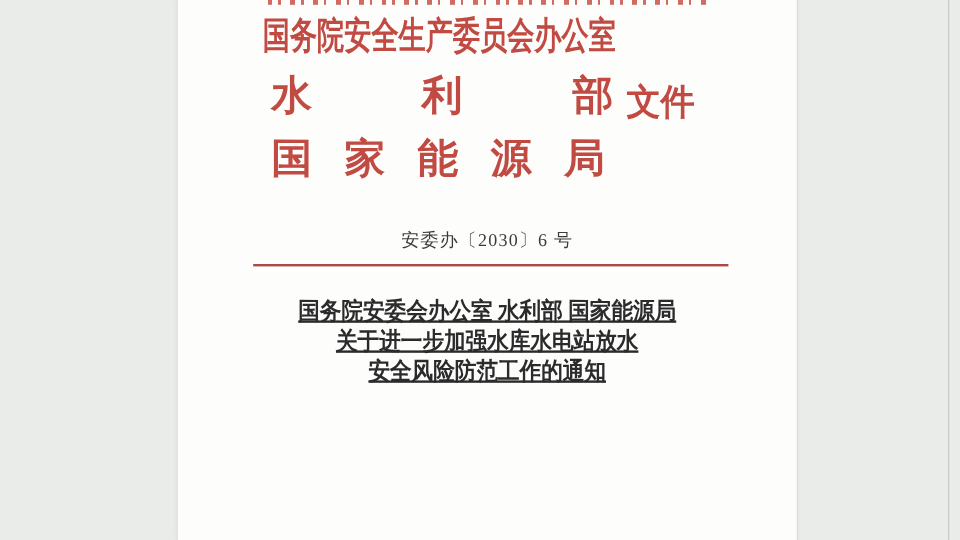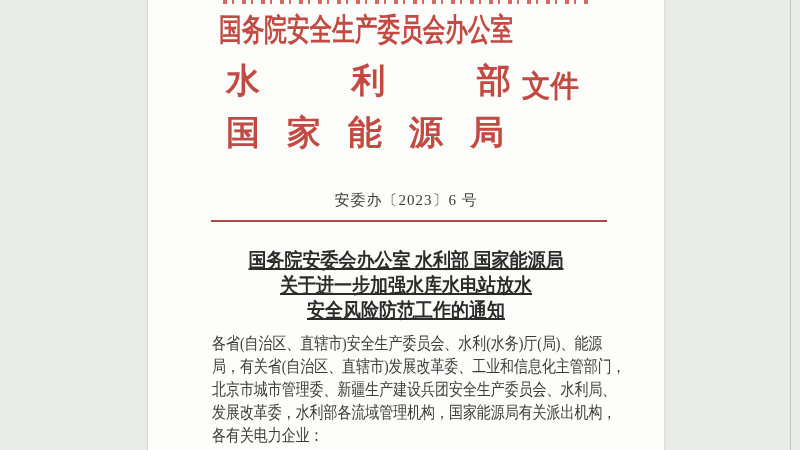--- a/index.html
+++ b/index.html
@@ -107,32 +107,25 @@
     <div class="lh-suffix red">文件</div>
 
     <div class="lh-row row3 red">
       <span>国</span>
       <span>家</span>
       <span>能</span>
       <span>源</span>
       <span>局</span>
     </div>
 
-    <div class="doc-number">安委办〔2023〕6 号</div>
+    <div class="doc-number">安委办〔2030〕6 号</div>
 
     <div class="red-rule"></div>
 
     <div class="doc-title">
       <div class="t-line">国务院安委会办公室 水利部 国家能源局</div>
       <div class="t-line">关于进一步加强水库水电站放水</div>
       <div class="t-line">安全风险防范工作的通知</div>
     </div>
 
-    <div class="doc-body">
-      <div class="b-line">各省(自治区、直辖市)安全生产委员会、水利(水务)厅(局)、能源</div>
-      <div class="b-line">局，有关省(自治区、直辖市)发展改革委、工业和信息化主管部门，</div>
-      <div class="b-line">北京市城市管理委、新疆生产建设兵团安全生产委员会、水利局、</div>
-      <div class="b-line">发展改革委，水利部各流域管理机构，国家能源局有关派出机构，</div>
-      <div class="b-line">各有关电力企业：</div>
-    </div>
 
   </div>
 </div>
 
 </body></html>

